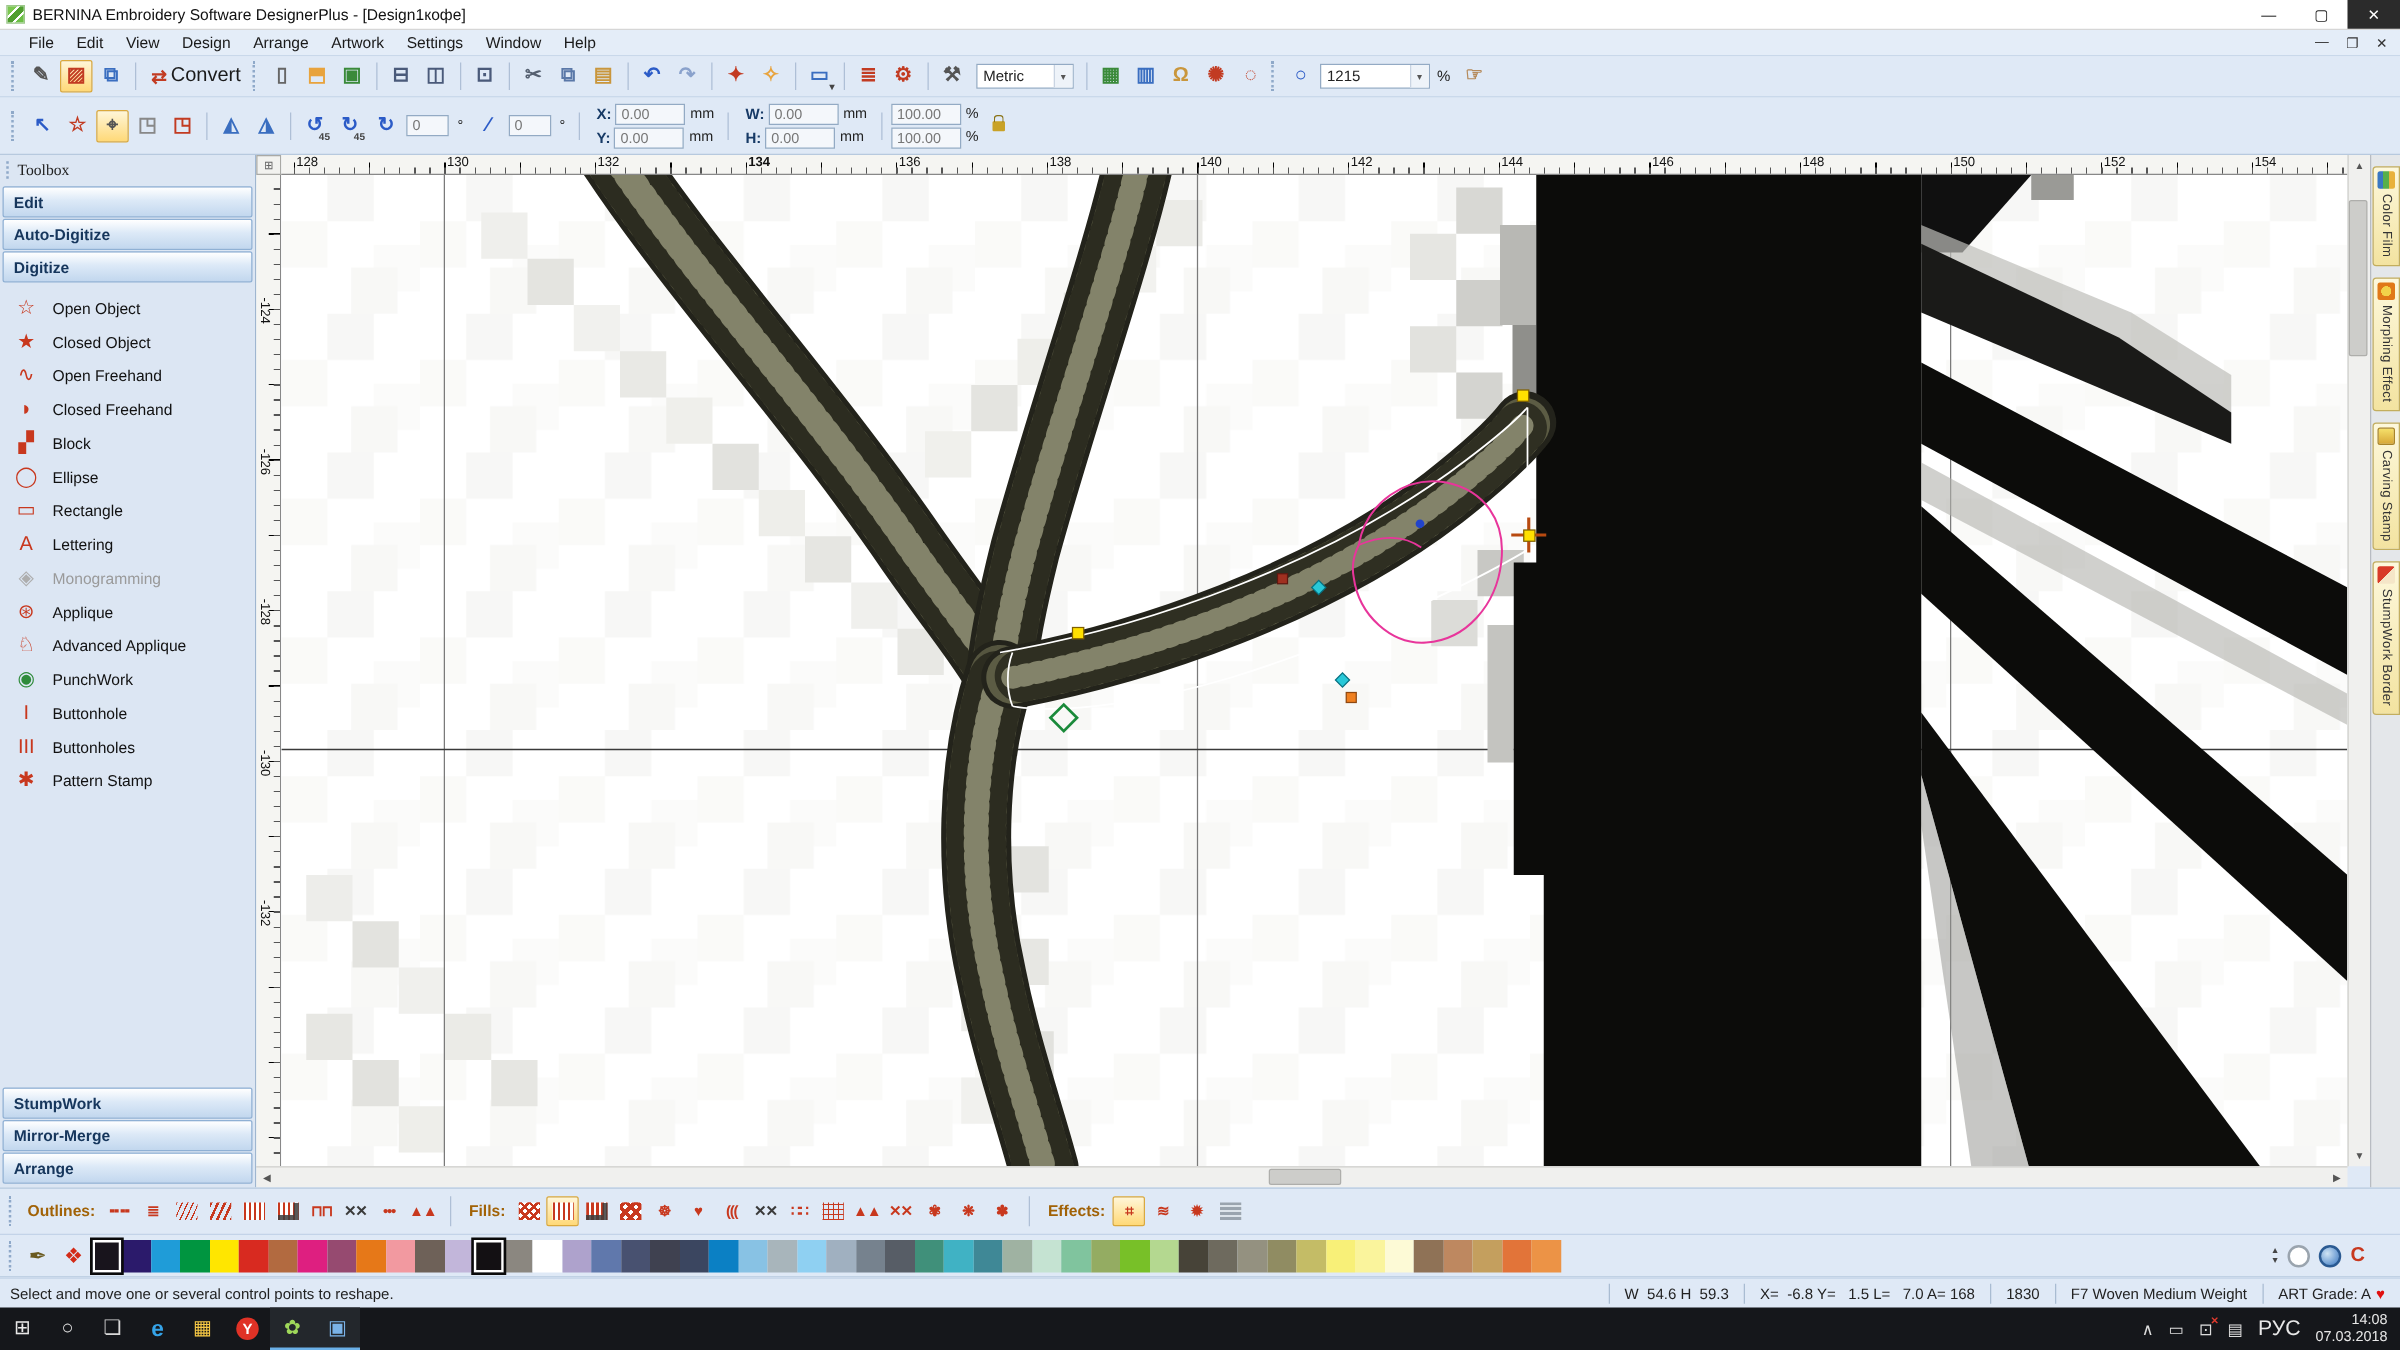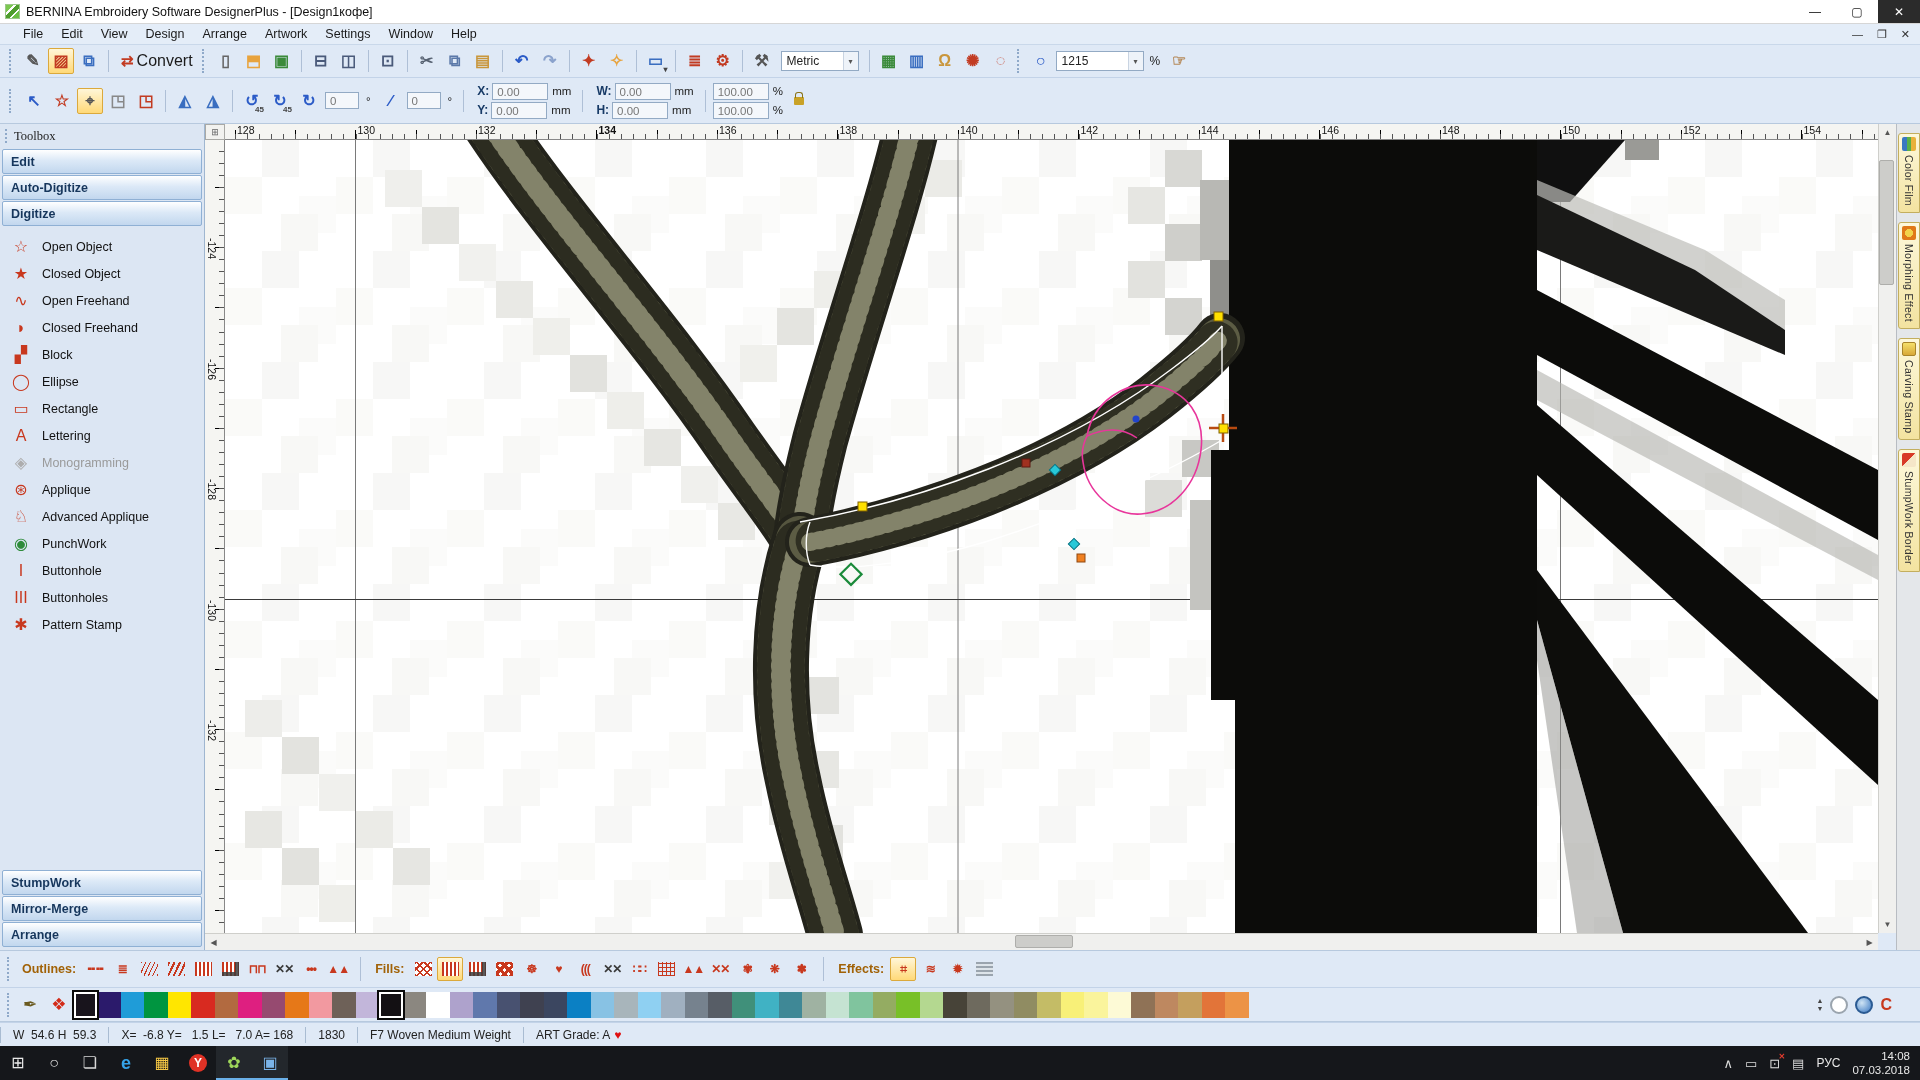--- a/index.html
+++ b/index.html
@@ -132,21 +132,21 @@
   
   #taskbar { position:absolute; left:0; top:1046px; width:1920px; height:34px; background:#15171b; display:flex; align-items:center; }
   .task-icon { width:36px; height:34px; display:flex; align-items:center; justify-content:center; }
   .task-icon.active { background:#23272c; box-shadow:inset 0 -2px 0 #6ab0e8; }
   .task-glyph { font-size:16px; line-height:1; }
   .task-icon.edge .task-glyph { font-weight:bold; font-size:18px; }
   .task-icon.yandex .task-glyph { background:#e03226; width:18px; height:18px; border-radius:50%; text-align:center; line-height:18px; font-size:12px; font-weight:bold; }
   #tray { margin-left:auto; display:flex; align-items:center; gap:12px; padding-right:10px; color:#e8e8e8; }
   .tray-ic { font-size:13px; color:#dcdcdc; position:relative; }
   .tray-ic.net::after { content:"✕"; position:absolute; right:-5px; top:-4px; color:#e23b2e; font-size:8px; font-weight:bold; }
-  #tray-lang { font-size:12px; }
+  #tray-lang { font-size:17px; }
   #tray-clock { text-align:right; font-size:11.5px; line-height:1.25; }
 </style>
 </head>
 <body>
 
 <div id="app">
 
   <div id="titlebar">
     <span id="app-logo"></span>
     <span id="title-text">BERNINA Embroidery Software DesignerPlus - [Design1кофе]</span>
@@ -856,20 +856,21 @@
         <span>▲</span>
         <span>▼</span>
       </span>
       <span class="pcirc"></span>
       <span class="pcirc fill"></span>
       <span class="pclamp">C</span>
     </div>
   </div>
 
   <div id="statusbar">
+    <span id="status-msg">Select and move one or several control points to reshape.</span>
     <span class="sseg">W  54.6 H  59.3</span>
     <span class="sseg">X=  -6.8 Y=   1.5 L=   7.0 A= 168</span>
     <span class="sseg">1830</span>
     <span class="sseg">F7 Woven Medium Weight</span>
     <span class="sseg" style="display:flex;align-items:center;">
       <span>ART Grade: A</span><span class="heart">♥</span>
     </span>
   </div>
 
   <div id="taskbar">

